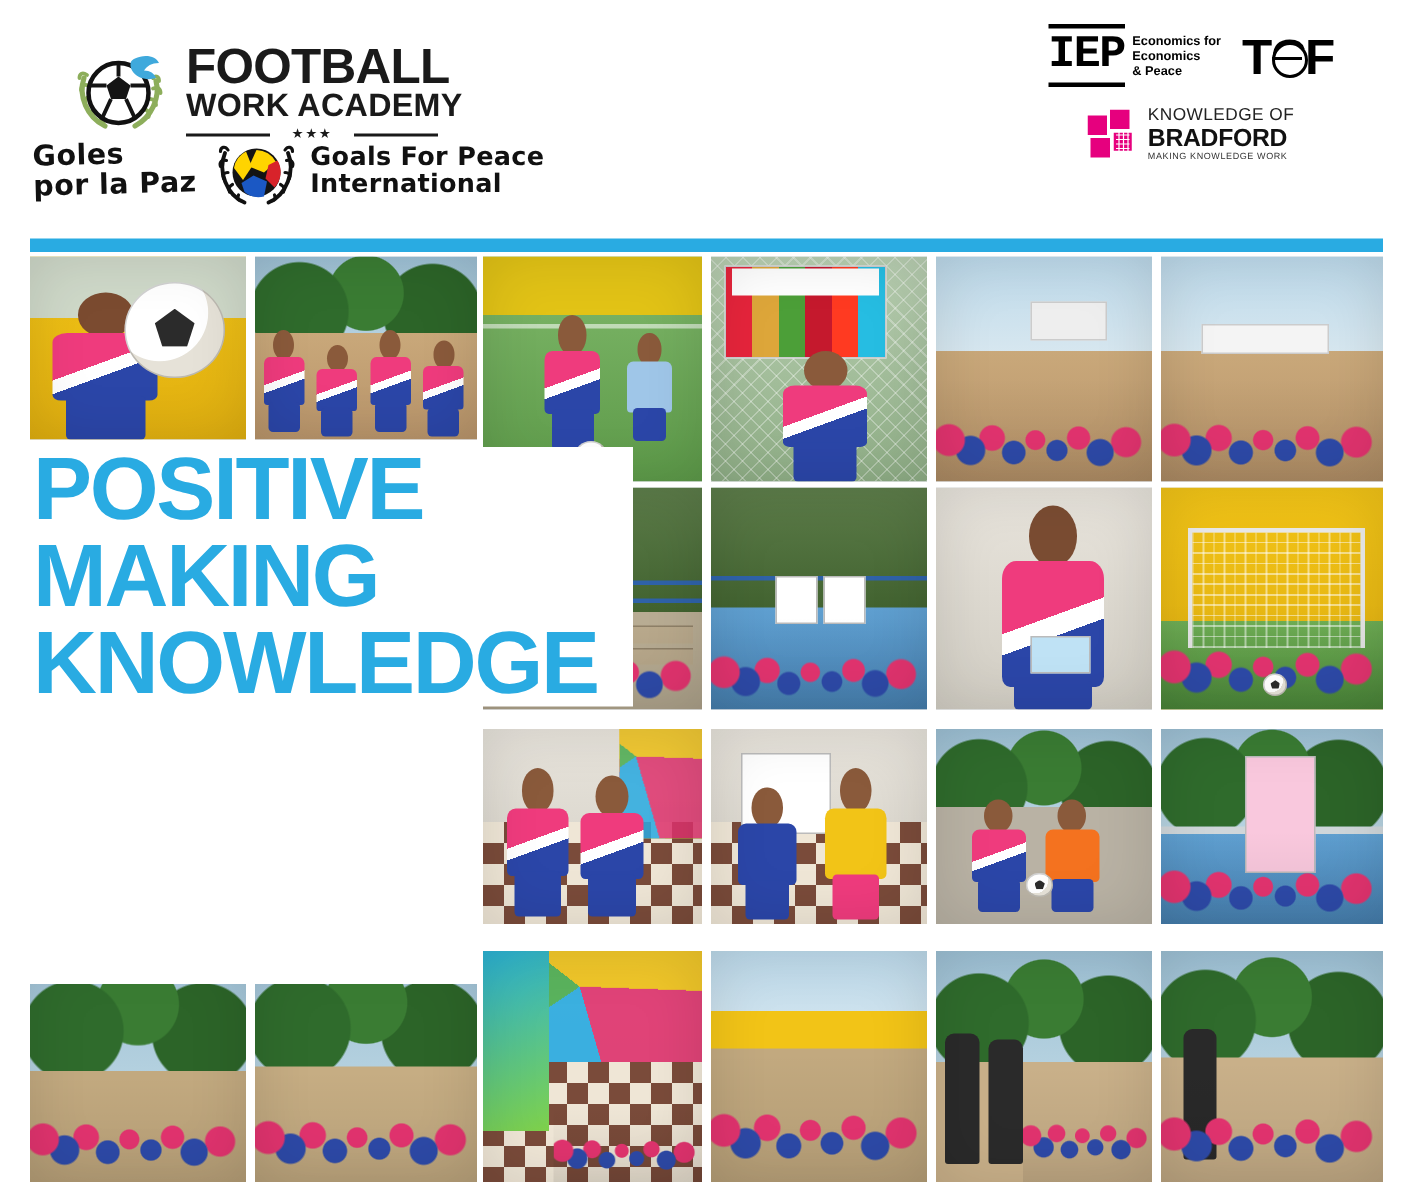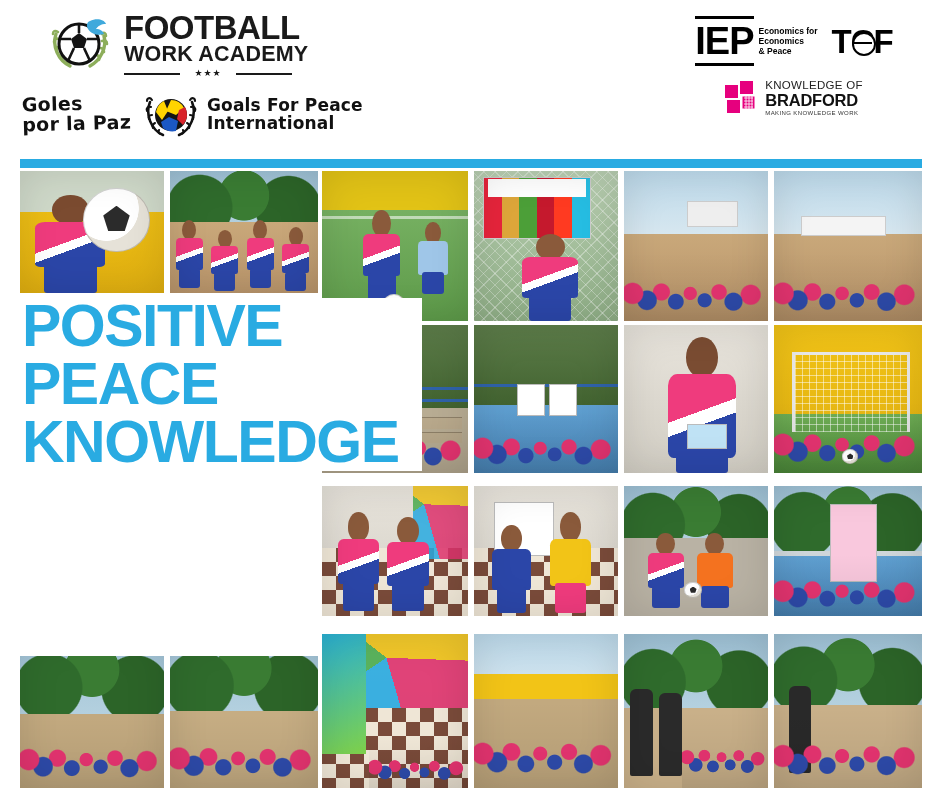--- a/index.html
+++ b/index.html
@@ -8,21 +8,21 @@
     background:#ffffff;
     font-family:"Liberation Sans", sans-serif;
     overflow:hidden;
     position:relative;
   }
   .page{position:relative;width:940px;height:788px;}
 
   
   .header{position:absolute;left:0;top:0;width:940px;height:158px;}
 
-  .fpa-logo{position:absolute;left:46px;top:12px;display:flex;}
+  .fpa-logo{position:absolute;left:46px;top:28px;display:flex;align-items:center;}
   .fpa-mark{position:relative;width:72px;height:62px;}
   .fpa-text{margin-left:6px;}
   .fpa-title{
     font-family:"Liberation Sans",sans-serif;
     font-weight:bold;font-size:33px;letter-spacing:-0.5px;
     color:#1a1a1a;line-height:0.95;
   }
   .fpa-sub{
     font-family:"Liberation Sans",sans-serif;
     font-weight:bold;font-size:21.5px;letter-spacing:0.2px;
@@ -48,22 +48,22 @@
   }
 
   .sponsors{position:absolute;right:16px;top:16px;width:260px;text-align:center;}
   .sponsors-label{
     font-family:"Liberation Sans",sans-serif;
     font-weight:bold;font-size:15px;color:#111;margin-bottom:10px;
   }
   .sponsor-row{display:flex;align-items:center;justify-content:center;gap:14px;}
   .iep{display:flex;align-items:center;gap:5px;}
   .iep-box{position:relative;}
-  .iep-letters{font-family:Liberation Sans, sans-serif;font-weight:bold;
-    font-size:38px;color:#000;letter-spacing:-1px;line-height:1;padding:3px 0;}
+  .iep-letters{font-family:Liberation Mono, monospace;font-weight:bold;
+    font-size:30px;color:#000;letter-spacing:-1px;line-height:1;padding:3px 0;}
   .iep-bar{height:3px;background:#000;width:100%;}
   .iep-words{font-family:"Liberation Sans",sans-serif;font-weight:bold;
     font-size:8.5px;line-height:1.18;color:#000;text-align:left;}
   .tcf{font-family:"Liberation Sans",sans-serif;font-weight:bold;font-size:33px;
     color:#000;letter-spacing:-1px;position:relative;line-height:1;}
   .tcf-globe{position:absolute;left:20px;top:7px;width:20px;height:20px;
     border-radius:50%;border:2px solid #000;background:#fff;}
   .tcf-globe:after{content:"";position:absolute;left:-2px;top:8px;width:20px;height:2px;background:#000;}
 
   .bradford{display:flex;align-items:center;justify-content:center;gap:6px;margin-top:14px;}
@@ -559,17 +559,17 @@
         <div class="crowd" style="height:52%;"></div>
           <div class="vign"></div>
       </div>
     </div>
 
     <div class="title-mask"></div>
   </div>
 
   <div class="title">
     <span>POSITIVE</span>
-    <span>PEACE</span>
+    <span>MAKING</span>
     <span>KNOWLEDGE</span>
   </div>
 
 </div>
 
 </body></html>

